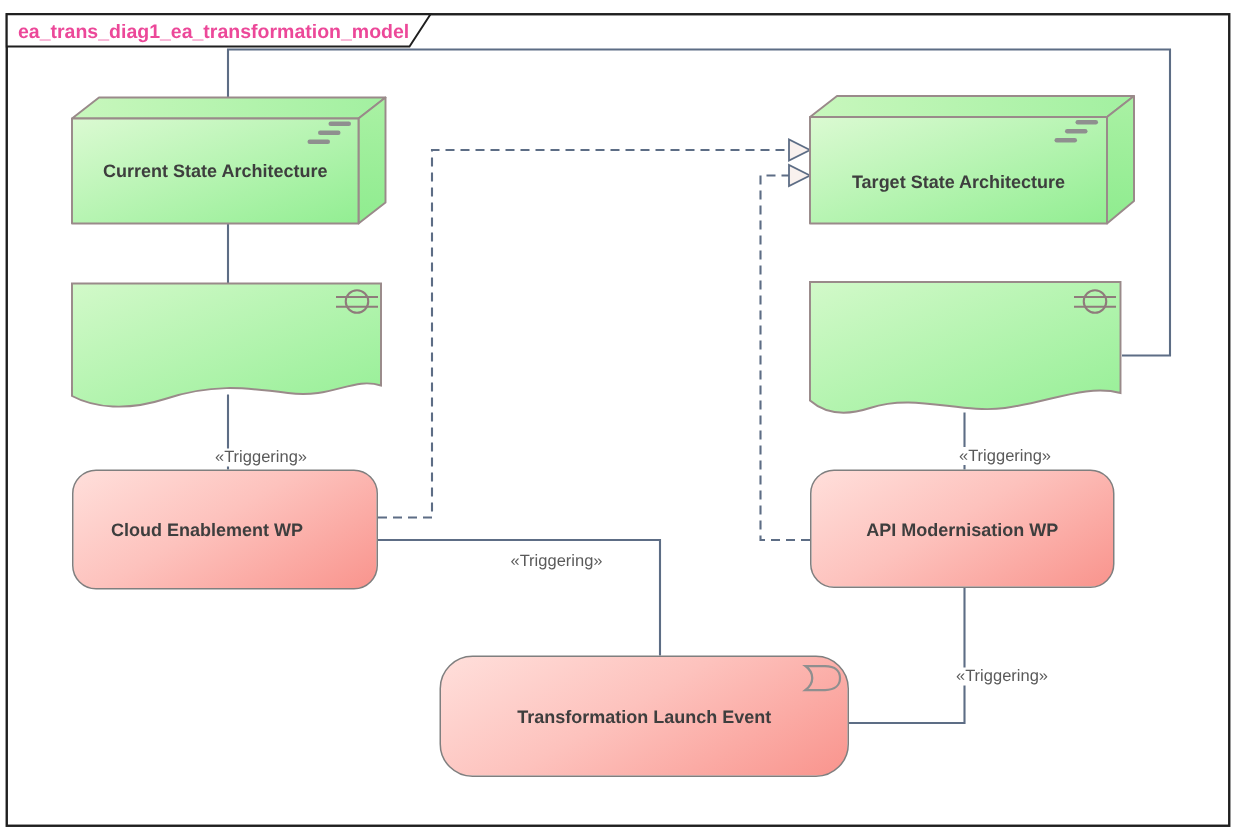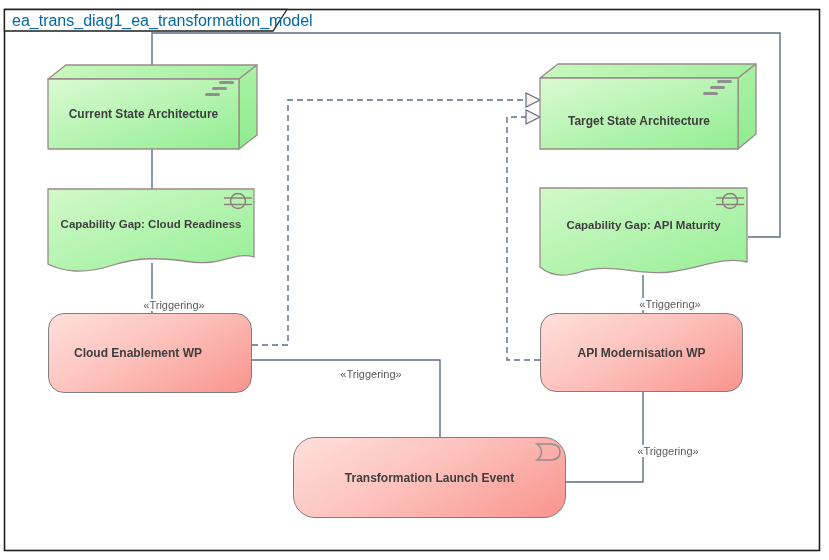--- a/index.html
+++ b/index.html
@@ -14,21 +14,21 @@
     white-space:nowrap;pointer-events:none;
   }
   .node-label.small{font-size:11.5px;}
   .conn-label{
     position:absolute;transform:translate(-50%,-50%);
     font-size:11px;color:#5a5a5a;background:#ffffff;padding:0 2px;
     white-space:nowrap;pointer-events:none;margin-left:24px;
   }
   .frame-title{
     position:absolute;left:12px;top:10px;height:21px;line-height:21px;
-    font-weight:normal;font-size:16px;color:#0369a1;white-space:nowrap;
+    font-weight:bold;font-size:13px;color:#ec4899;white-space:nowrap;
   }
   .wp-box{
     position:absolute;border:1.3px solid #7f7f7f;border-radius:16px;
     background:linear-gradient(150deg,#ffdfdb 0%,#fdc2bd 45%,#f9948d 100%);
     box-sizing:border-box;
   }
   .wp-box.event{border-radius:22px;}
 </style>
 </head>
 <body>
@@ -125,23 +125,21 @@
   <svg width="829" height="560" viewBox="0 0 829 560" style="position:absolute;left:0;top:0;pointer-events:none;">
     <path d="M537,444 H550 C557,444 560,447.5 560,452 C560,456.5 557,460 550,460 H537 C543,455.5 543,448.5 537,444 Z" fill="none" stroke="#8f8f8f" stroke-width="1.5"></path>
   </svg>
 
   <div class="frame-title">ea_trans_diag1_ea_transformation_model</div>
 
   <div class="node-label" style="left:48px;top:79px;width:191px;height:70px;">Current State Architecture</div>
 
   <div class="node-label" style="left:540px;top:78px;width:198px;height:86px;">Target State Architecture</div>
 
-  <div class="node-label small" style="left:48px;top:189px;width:206px;height:69px;">Capability Gap: Cloud Readiness</div>
 
-  <div class="node-label small" style="left:540px;top:188px;width:207px;height:74px;">Capability Gap: API Maturity</div>
 
   <div class="node-label" style="left:36px;top:313px;width:204px;height:80px;">Cloud Enablement WP</div>
 
   <div class="node-label" style="left:540px;top:313px;width:203px;height:79px;">API Modernisation WP</div>
 
   <div class="node-label" style="left:293px;top:437px;width:273px;height:81px;">Transformation Launch Event</div>
 
   <div class="conn-label" style="left:150px;top:305px;">«Triggering»</div>
 
   <div class="conn-label" style="left:347px;top:374px;">«Triggering»</div>

